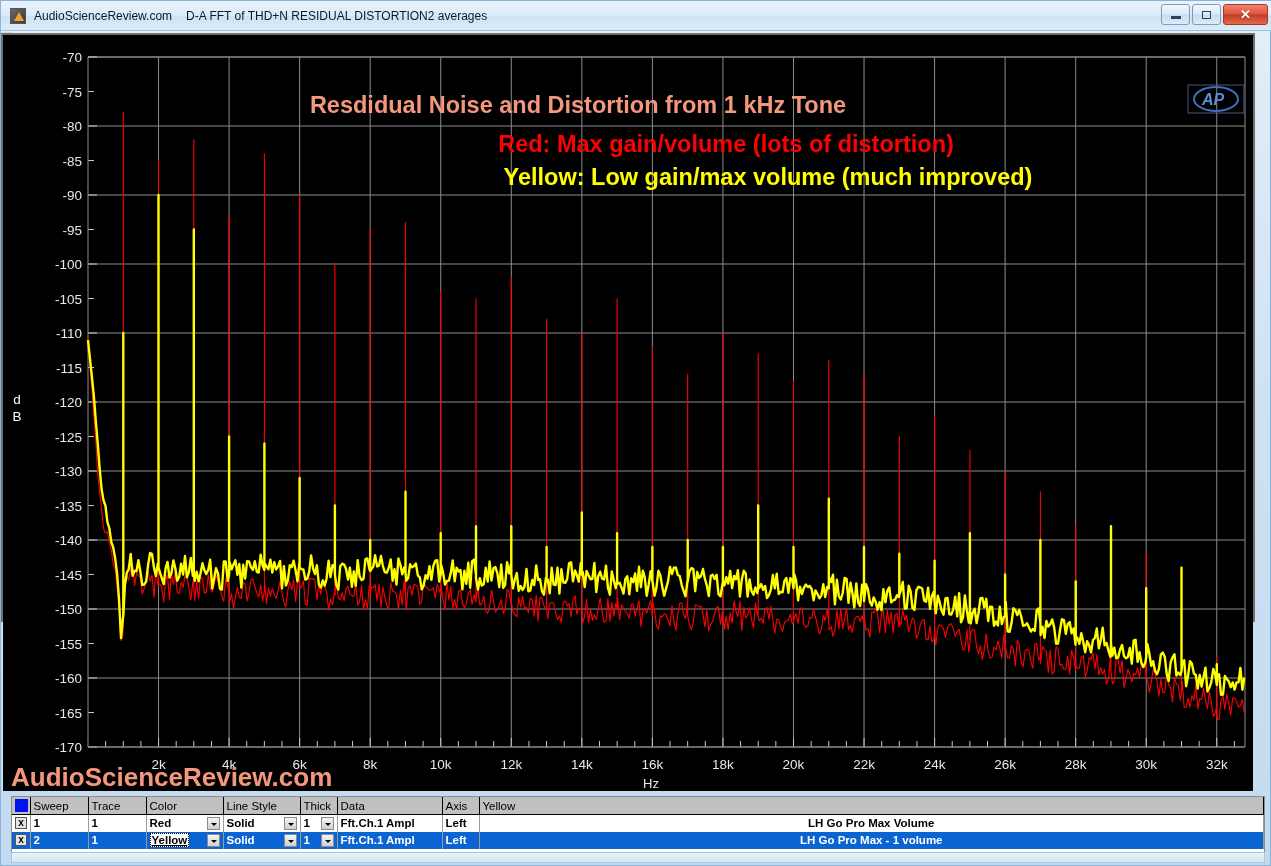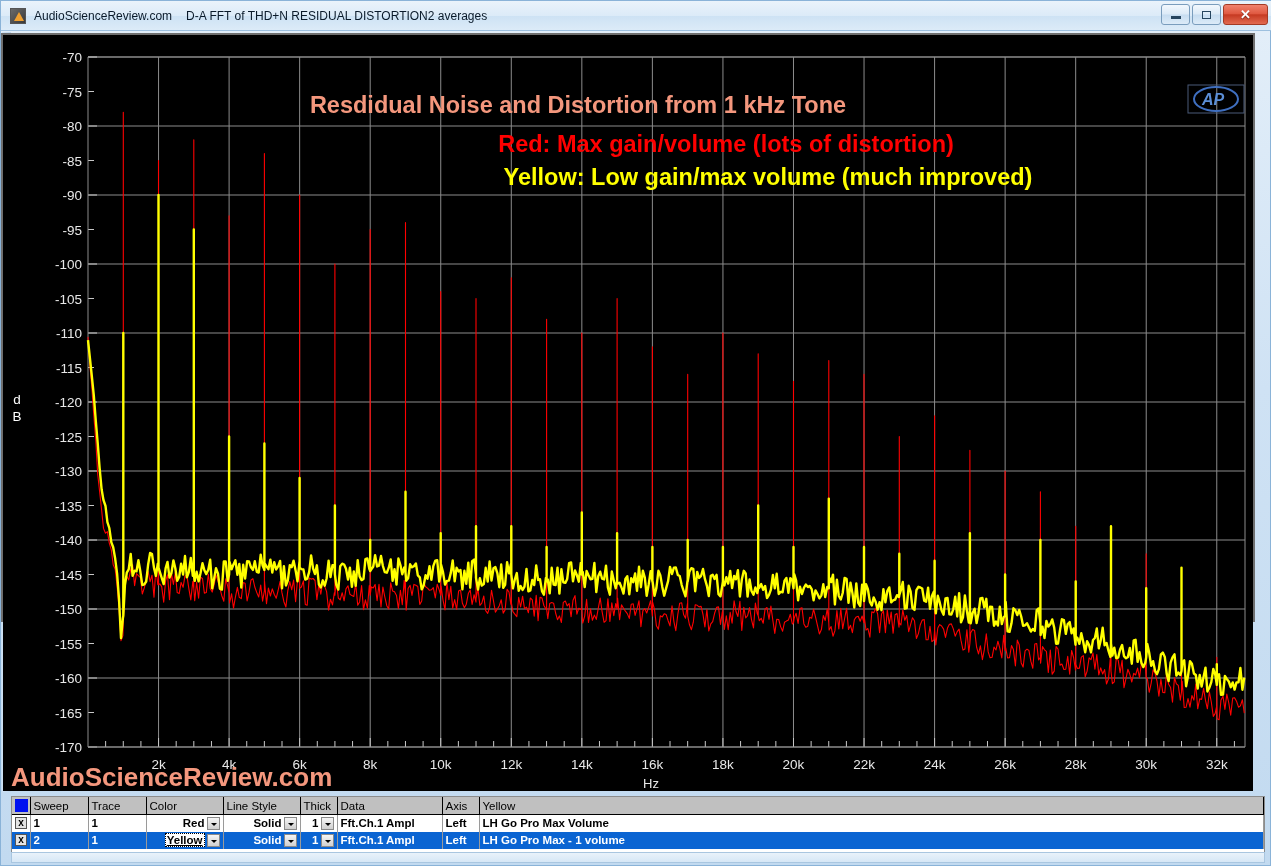--- a/index.html
+++ b/index.html
@@ -152,21 +152,21 @@
   }
   
   .c-box    { width: 18px; }
   .c-sweep  { width: 58px; }
   .c-trace  { width: 58px; }
   .c-color  { width: 77px; }
   .c-style  { width: 77px; }
   .c-thick  { width: 37px; }
   .c-data   { width: 105px; }
   .c-axis   { width: 37px; }
-  .c-comment{ width: auto; }
+  .c-comment{ width: auto; text-align: center; }
 
   th.c-box {
     padding: 0;
     text-align: center;
   }
   #legend-color-swatch {
     width: 13px; height: 13px;
     background: #0010f0;
     margin: 1px auto;
   }
@@ -175,21 +175,21 @@
     border: 1px solid #555;
     background: #e4e4e4;
     display: flex; align-items: center; justify-content: center;
     font-size: 10px; font-weight: bold; color: #000;
     line-height: 1;
     margin: 0 auto;
     cursor: pointer;
   }
   td.c-box { padding: 0; }
   .combo {
-    display: flex; align-items: center; justify-content: flex-end;
+    display: flex; align-items: center; justify-content: space-between;
     width: 100%;
   }
   .combo .val { overflow: hidden; }
   .combo-arrow {
     width: 13px; height: 13px;
     flex: none;
     background: linear-gradient(to bottom, #f5f5f5, #d0d0d0);
     border: 1px solid #8a8a8a;
     position: relative;
     cursor: pointer;

